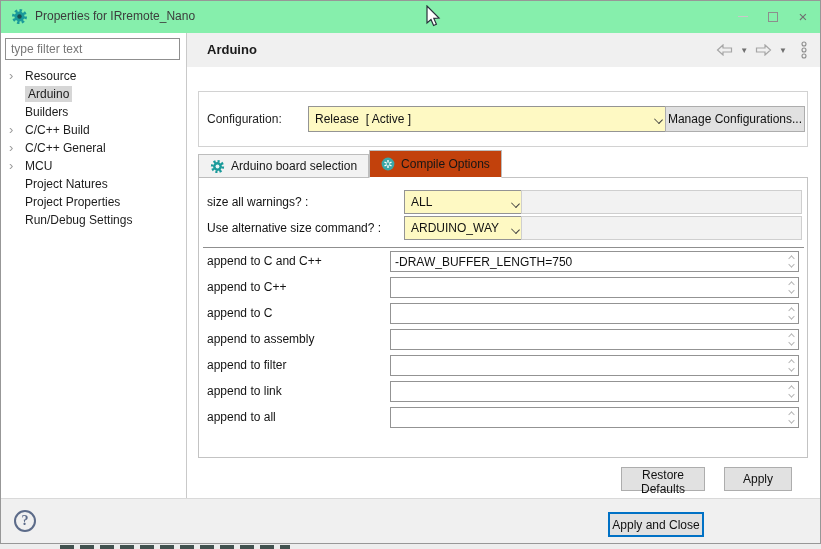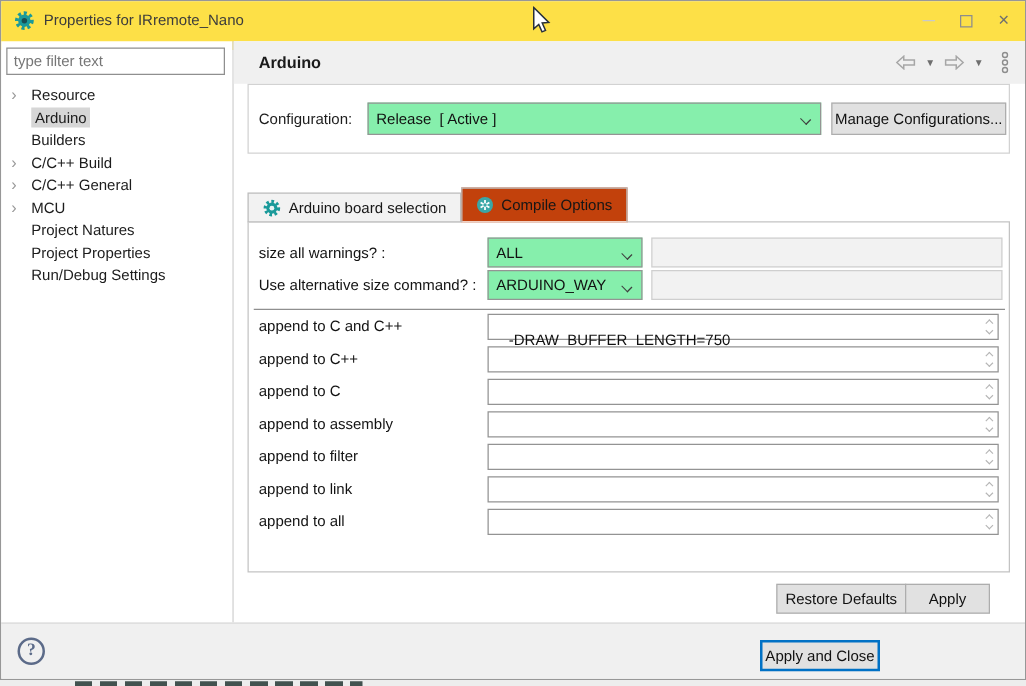--- a/index.html
+++ b/index.html
@@ -2,21 +2,21 @@
 <html><head>
 <meta charset="utf-8">
 <style>
   * { margin:0; padding:0; box-sizing:border-box; }
   html,body { width:821px; height:549px; overflow:hidden; }
   body { font-family:"Liberation Sans", sans-serif; font-size:12px; color:#1d1d1d; background:#fff; }
 
   #window { position:absolute; left:0; top:0; width:821px; height:544px; background:#fff; border:1px solid #979797; }
 
   
-  .titlebar { position:absolute; left:0; top:0; width:100%; height:39px; background:#fde047; }
+  .titlebar { position:absolute; left:0; top:0; width:100%; height:39px; background:#86efac; }
   .app-icon { position:absolute; left:10px; top:7px; width:17px; height:17px; }
   .win-title { position:absolute; left:34px; top:0; line-height:31px; color:#3c3c3c; font-size:12px; }
   .win-controls { position:absolute; right:2px; top:0; height:31px; display:flex; }
   .win-btn { width:30px; height:31px; display:flex; align-items:center; justify-content:center; }
   .glyph-min { width:10px; border-top:1px solid #c9c9c9; }
   .glyph-max { width:10px; height:10px; border:1px solid #8d8d8d; }
   .glyph-close { font-size:15px; color:#6f6f6f; line-height:1; }
 
   .cursor { position:absolute; left:424px; top:4px; z-index:50; }
 
@@ -32,50 +32,50 @@
 
   
   .main { position:absolute; left:186px; top:32px; width:633px; height:465px; background:#fff; }
   .main-header { position:absolute; left:0; top:0; width:100%; height:34px; background:#f0f0f0; }
   .main-title { position:absolute; left:20px; top:0; line-height:34px; font-size:13px; font-weight:bold; color:#1a1a1a; }
   .nav-cluster { position:absolute; right:12px; top:0; height:34px; display:flex; align-items:center; gap:7px; }
   .nav-caret { font-size:8px; color:#6f6f6f; }
   .nav-btn { display:flex; align-items:center; }
 
   
-  .config-group { position:absolute; left:11px; top:34px; width:610px; height:56px; border:1px solid #d2d2d2; background:#fff; }
+  .config-group { position:absolute; left:11px; top:58px; width:610px; height:56px; border:1px solid #d2d2d2; background:#fff; }
   .config-label { position:absolute; left:8px; top:14px; line-height:26px; }
-  .combo { position:absolute; height:26px; background:#86efac; border:1px solid #949494; display:flex; align-items:center; padding:0 22px 0 6px; cursor:default; }
+  .combo { position:absolute; height:26px; background:#fef9c3; border:1px solid #949494; display:flex; align-items:center; padding:0 22px 0 6px; cursor:default;margin-left:14px; }
   .combo-text { white-space:pre; color:#111; }
   .combo .chev { position:absolute; right:8px; top:9px; width:7px; height:7px; border-right:1px solid #3f3f3f; border-bottom:1px solid #3f3f3f; transform:rotate(45deg) scaleY(0.8); }
   .cfg-combo { left:95px; top:14px; width:363px; }
   .btn { background:#e1e1e1; border:1px solid #adadad; font:12px "Liberation Sans", sans-serif; color:#111; text-align:center; cursor:default; }
   .manage-btn { position:absolute; left:466px; top:14px; width:140px; height:26px; }
 
   
   .tabstrip { position:absolute; left:11px; top:117px; height:28px; display:flex; align-items:flex-end; z-index:3; }
   .tab { height:24px; display:flex; align-items:center; gap:6px; padding:0 11px; background:#f2f2f2; border:1px solid #bdbdbd; border-left:none; color:#161616; cursor:default; }
   .tab:first-child { border-left:1px solid #bdbdbd; }
   .tab.active { height:28px; background:#c2410c; border-bottom:1px solid #fff; border-left:1px solid #bdbdbd; margin-right:-1px; }
 
   
   .tab-content { position:absolute; left:11px; top:144px; width:610px; height:281px; border:1px solid #c3c3c3; background:#fff; z-index:2; }
   .frm-label { position:absolute; left:8px; color:#131313; }
   .opt-combo { left:191px; width:124px; height:24px; }
   .dis-field { position:absolute; left:322px; width:281px; height:24px; background:#f2f2f2; border:1px solid #cfcfcf; }
   .sep { position:absolute; left:4px; top:69px; width:601px; height:0; border-top:1px solid #8f8f8f; }
 
   .afield { position:absolute; left:191px; width:409px; height:21px; border:1px solid #939393; background:#fff; }
-  .afield input { position:absolute; left:12px; top:0; width:calc(100% - 14px); height:100%; border:none; outline:none; padding:0 4px; font:12px "Liberation Sans", sans-serif; color:#111; background:transparent;margin-top:10px; }
+  .afield input { position:absolute; left:0; top:0; width:calc(100% - 14px); height:100%; border:none; outline:none; padding:0 4px; font:12px "Liberation Sans", sans-serif; color:#111; background:transparent; }
   .spinner { position:absolute; right:1px; top:1px; width:12px; height:17px; display:flex; flex-direction:column; align-items:center; justify-content:space-between; padding:3px 0; }
   .sp-up, .sp-dn { width:5px; height:5px; border-right:1px solid #b5b5b5; border-bottom:1px solid #b5b5b5; }
   .sp-up { transform:rotate(-135deg) scale(0.9); }
   .sp-dn { transform:rotate(45deg) scale(0.9); }
 
-  .restore-btn { position:absolute; left:434px; top:434px; width:104px; height:24px; }
+  .restore-btn { position:absolute; left:434px; top:434px; width:84px; height:24px; }
   .apply-btn  { position:absolute; left:537px; top:434px; width:68px; height:24px; }
 
   
   .bottom-bar { position:absolute; left:0; top:497px; width:819px; height:45px; background:#f0f0f0; border-top:1px solid #d9d9d9; }
   .help-btn { position:absolute; left:13px; top:11px; width:22px; height:22px; border:2px solid #5c6b89; border-radius:50%; color:#5c6b89; font:bold 14px "Liberation Serif", serif; text-align:center; line-height:18px; }
   .ok-btn { position:absolute; left:607px; top:13px; width:96px; height:25px; border:2px solid #0071c5; background:#e1e1e1; font:12px "Liberation Sans", sans-serif; }
   .cancel-btn { position:absolute; left:710px; top:13px; width:97px; height:25px; }
 
   
   .behind { position:absolute; left:0; top:544px; width:821px; height:5px; background:#ededed; }

